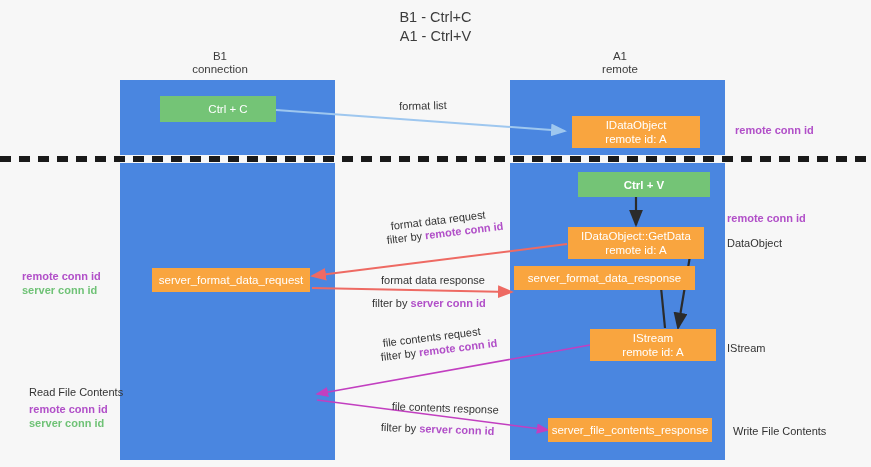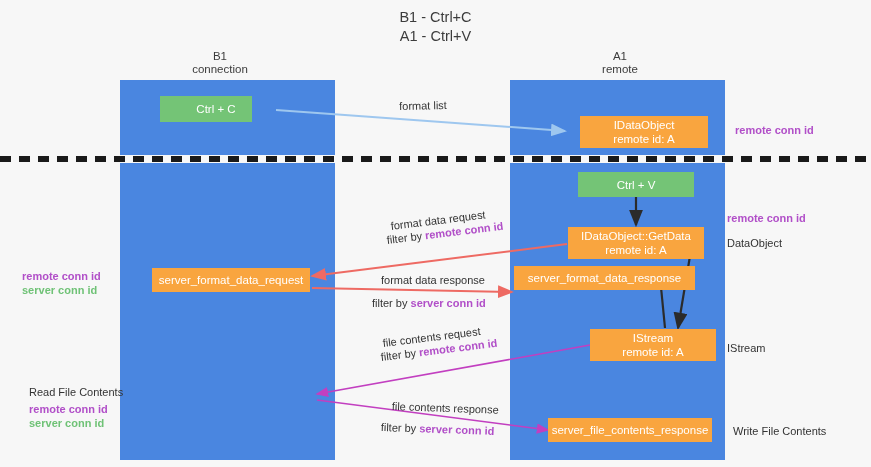--- a/index.html
+++ b/index.html
@@ -142,26 +142,26 @@
 
     <line x1="590" y1="345" x2="317" y2="394" stroke="#c23fc0" stroke-width="1.6" marker-end="url(#arrow-magenta)"></line>
 
     <line x1="317" y1="400" x2="548" y2="430" stroke="#c23fc0" stroke-width="1.6" marker-end="url(#arrow-magenta)"></line>
   </svg>
 
   <svg class="dashline" viewBox="0 0 871 8">
     <line x1="0" y1="4" x2="871" y2="4" stroke="#1a1a1a" stroke-width="6" stroke-dasharray="11 8" stroke-linecap="butt"></line>
   </svg>
 
-  <div class="node green" style="left:160px; top:96px; width:92px; height:26px;padding-left:20px;">Ctrl + C</div>
-
-  <div class="node orange" style="left:572px; top:116px; width:128px; height:32px;margin-left:8px;">IDataObject
+  <div class="node green" style="left:160px; top:96px; width:116px; height:26px;padding-left:20px;">Ctrl + C</div>
+
+  <div class="node orange" style="left:572px; top:116px; width:128px; height:32px;">IDataObject
 remote id: A</div>
 
-  <div class="node green" style="left:578px; top:172px; width:116px; height:25px;">Ctrl + V</div>
+  <div class="node green" style="left:578px; top:172px; width:132px; height:25px;font-weight:bold;">Ctrl + V</div>
 
   <div class="node orange" style="left:568px; top:227px; width:136px; height:32px;">IDataObject::GetData
 remote id: A</div>
 
   <div class="node orange" style="left:152px; top:268px; width:158px; height:24px;">server_format_data_request</div>
 
   <div class="node orange" style="left:514px; top:266px; width:181px; height:24px;">server_format_data_response</div>
 
   <div class="node orange" style="left:590px; top:329px; width:126px; height:32px;">IStream
 remote id: A</div>

